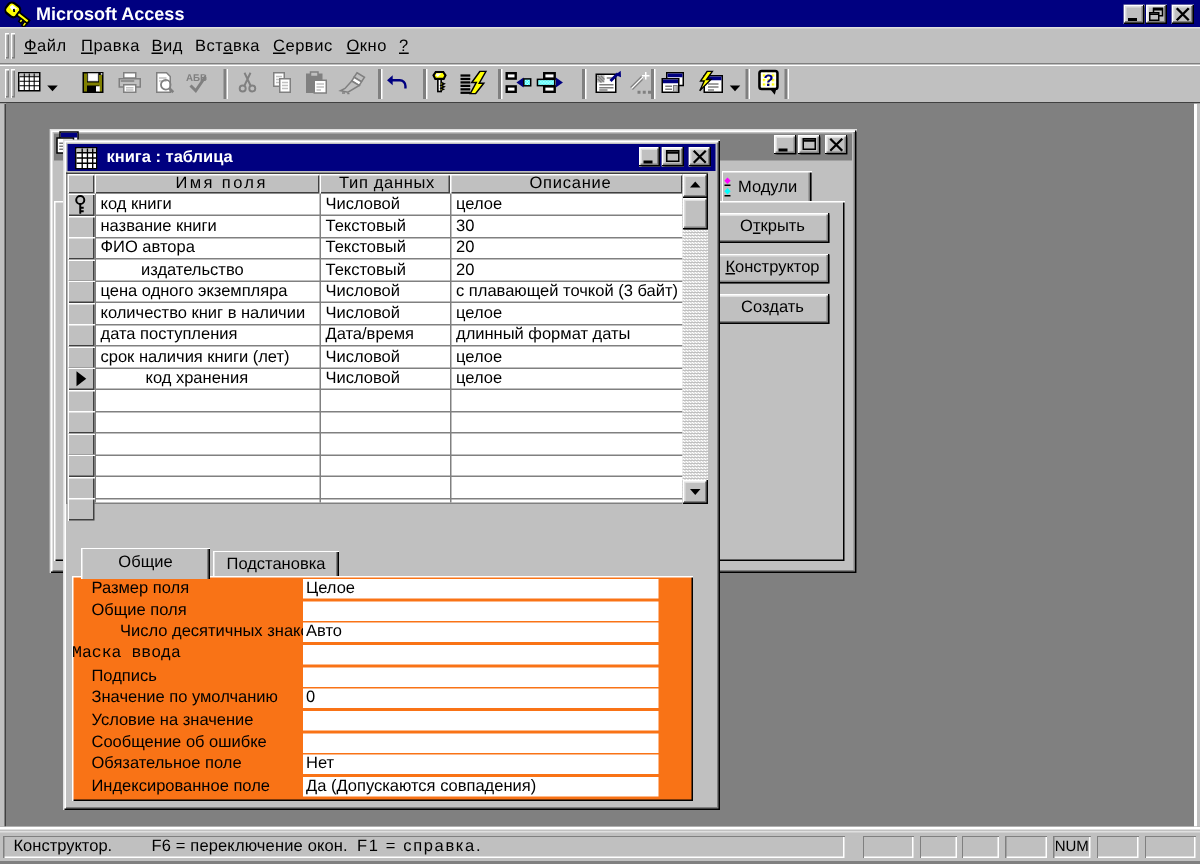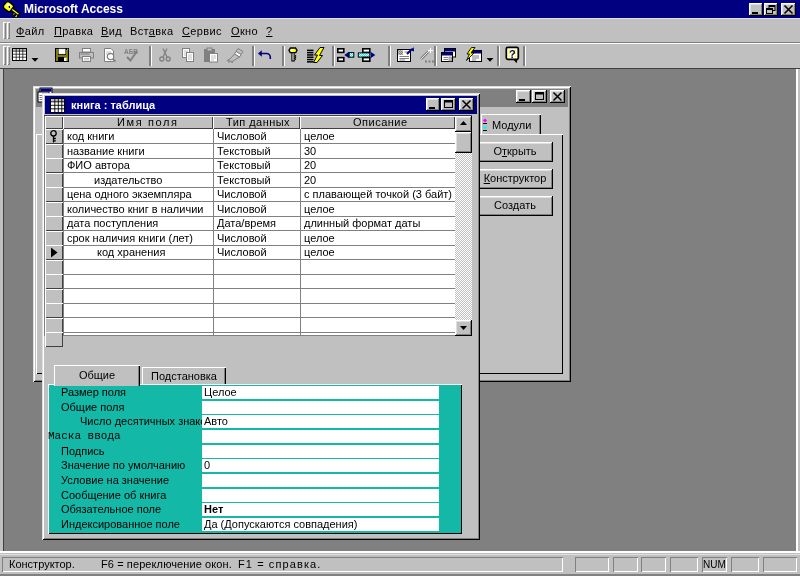--- a/index.html
+++ b/index.html
@@ -373,39 +373,39 @@
     <div class="abs btn" style="left:0;top:16px;width:17px;height:21px;"></div>
     <div class="abs btn" style="left:0;top:204px;width:17px;height:16px;"><svg width="17" height="16">
           <path d="M8.5 10 L12 6 L5 6 Z" fill="#000"></path>
         </svg></div>
   </div>
 
 
   <div class="abs" id="tab1" style="left:12px;top:272px;width:86px;height:21px;background:#c0c0c0;box-shadow:inset 1px 1px 0 #ffffff, inset -1px 0 0 #000000, inset -2px 0 0 #808080;text-align:center;line-height:20px;z-index:3;">Общие</div>
   <div class="abs" id="tab2" style="left:100px;top:274px;width:84px;height:17px;background:#c0c0c0;box-shadow:inset 1px 1px 0 #ffffff, inset -1px 0 0 #000000, inset -2px 0 0 #808080;text-align:center;line-height:18px;z-index:3;">Подстановка</div>
 
-  <div class="abs" id="proppage" style="left:6px;top:291px;width:414px;height:150px;background:#14b8a6;box-shadow:inset 1px 1px 0 #ffffff, inset -1px -1px 0 #000000;">
+  <div class="abs" id="proppage" style="left:6px;top:291px;width:414px;height:150px;background:#f97316;box-shadow:inset 1px 1px 0 #ffffff, inset -1px -1px 0 #000000;">
     <div style="position:absolute;left:13px;top:2px;height:13px;line-height:13px;white-space:nowrap;">Размер поля</div>
     <div style="position:absolute;left:154px;top:2px;width:237px;height:13px;line-height:13px;background:#fff;padding-left:2px;white-space:nowrap;">Целое</div>
     <div style="position:absolute;left:13px;top:17px;height:13px;line-height:13px;white-space:nowrap;">Общие поля</div>
     <div style="position:absolute;left:154px;top:17px;width:237px;height:13px;line-height:13px;background:#fff;padding-left:2px;white-space:nowrap;"></div>
     <div style="position:absolute;left:13px;top:31px;height:13px;line-height:13px;white-space:nowrap;margin-left:19px;">Число десятичных знаков</div>
     <div style="position:absolute;left:154px;top:31px;width:237px;height:13px;line-height:13px;background:#fff;padding-left:2px;white-space:nowrap;">Авто</div>
     <div style="position:absolute;left:0;top:46px;height:13px;line-height:13px;white-space:nowrap;font-family:Liberation Mono, monospace;">Маска ввода</div>
     <div style="position:absolute;left:154px;top:46px;width:237px;height:13px;line-height:13px;background:#fff;padding-left:2px;white-space:nowrap;"></div>
     <div style="position:absolute;left:13px;top:61px;height:13px;line-height:13px;white-space:nowrap;">Подпись</div>
     <div style="position:absolute;left:154px;top:61px;width:237px;height:13px;line-height:13px;background:#fff;padding-left:2px;white-space:nowrap;"></div>
     <div style="position:absolute;left:13px;top:75px;height:13px;line-height:13px;white-space:nowrap;">Значение по умолчанию</div>
     <div style="position:absolute;left:154px;top:75px;width:237px;height:13px;line-height:13px;background:#fff;padding-left:2px;white-space:nowrap;">0</div>
     <div style="position:absolute;left:13px;top:90px;height:13px;line-height:13px;white-space:nowrap;">Условие на значение</div>
     <div style="position:absolute;left:154px;top:90px;width:237px;height:13px;line-height:13px;background:#fff;padding-left:2px;white-space:nowrap;"></div>
-    <div style="position:absolute;left:13px;top:105px;height:13px;line-height:13px;white-space:nowrap;">Сообщение об книга</div>
+    <div style="position:absolute;left:13px;top:105px;height:13px;line-height:13px;white-space:nowrap;">Сообщение об ошибке</div>
     <div style="position:absolute;left:154px;top:105px;width:237px;height:13px;line-height:13px;background:#fff;padding-left:2px;white-space:nowrap;"></div>
     <div style="position:absolute;left:13px;top:119px;height:13px;line-height:13px;white-space:nowrap;">Обязательное поле</div>
-    <div style="position:absolute;left:154px;top:119px;width:237px;height:13px;line-height:13px;background:#fff;padding-left:2px;white-space:nowrap;font-weight:bold;">Нет</div>
+    <div style="position:absolute;left:154px;top:119px;width:237px;height:13px;line-height:13px;background:#fff;padding-left:2px;white-space:nowrap;">Нет</div>
     <div style="position:absolute;left:13px;top:134px;height:13px;line-height:13px;white-space:nowrap;">Индексированное поле</div>
     <div style="position:absolute;left:154px;top:134px;width:237px;height:13px;line-height:13px;background:#fff;padding-left:2px;white-space:nowrap;">Да (Допускаются совпадения)</div>
   </div>
 </div>
 
 <div class="abs" style="left:0;top:554px;width:800px;height:22px;background:#c0c0c0;box-shadow:inset 0 1px 0 #dfdfdf;"></div>
 <div class="abs" style="left:0;top:574px;width:800px;height:2px;background:#808080;"></div>
 <div class="abs sunkpanel" style="left:2px;top:557px;width:561px;height:15px;box-shadow:inset 1px 1px 0 #808080, inset -1px -1px 0 #ffffff;line-height:14px;">
 <span class="abs" style="left:7px;">Конструктор.</span>
 <span class="abs" style="left:99px;letter-spacing:0.1px;">F6 = переключение окон.</span>

